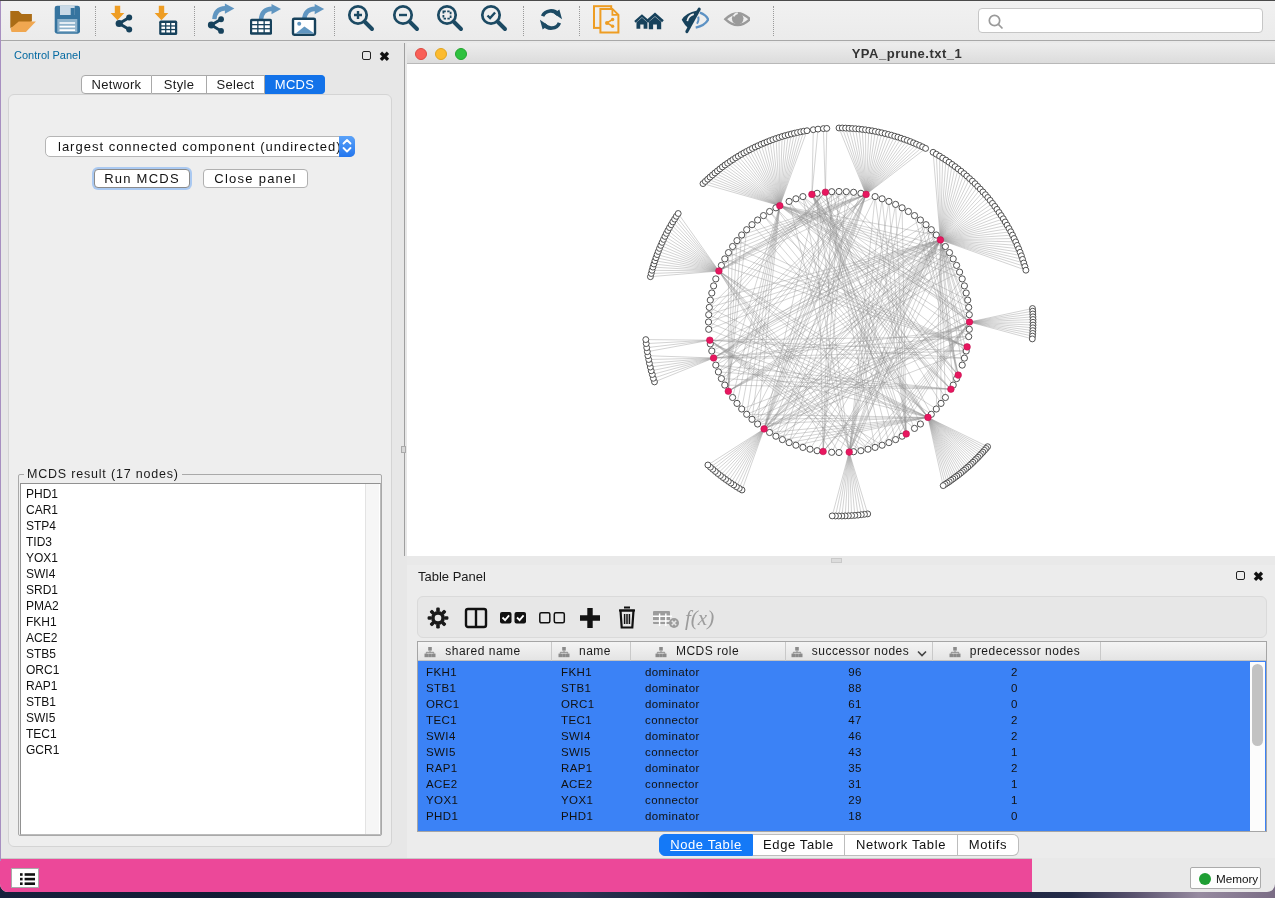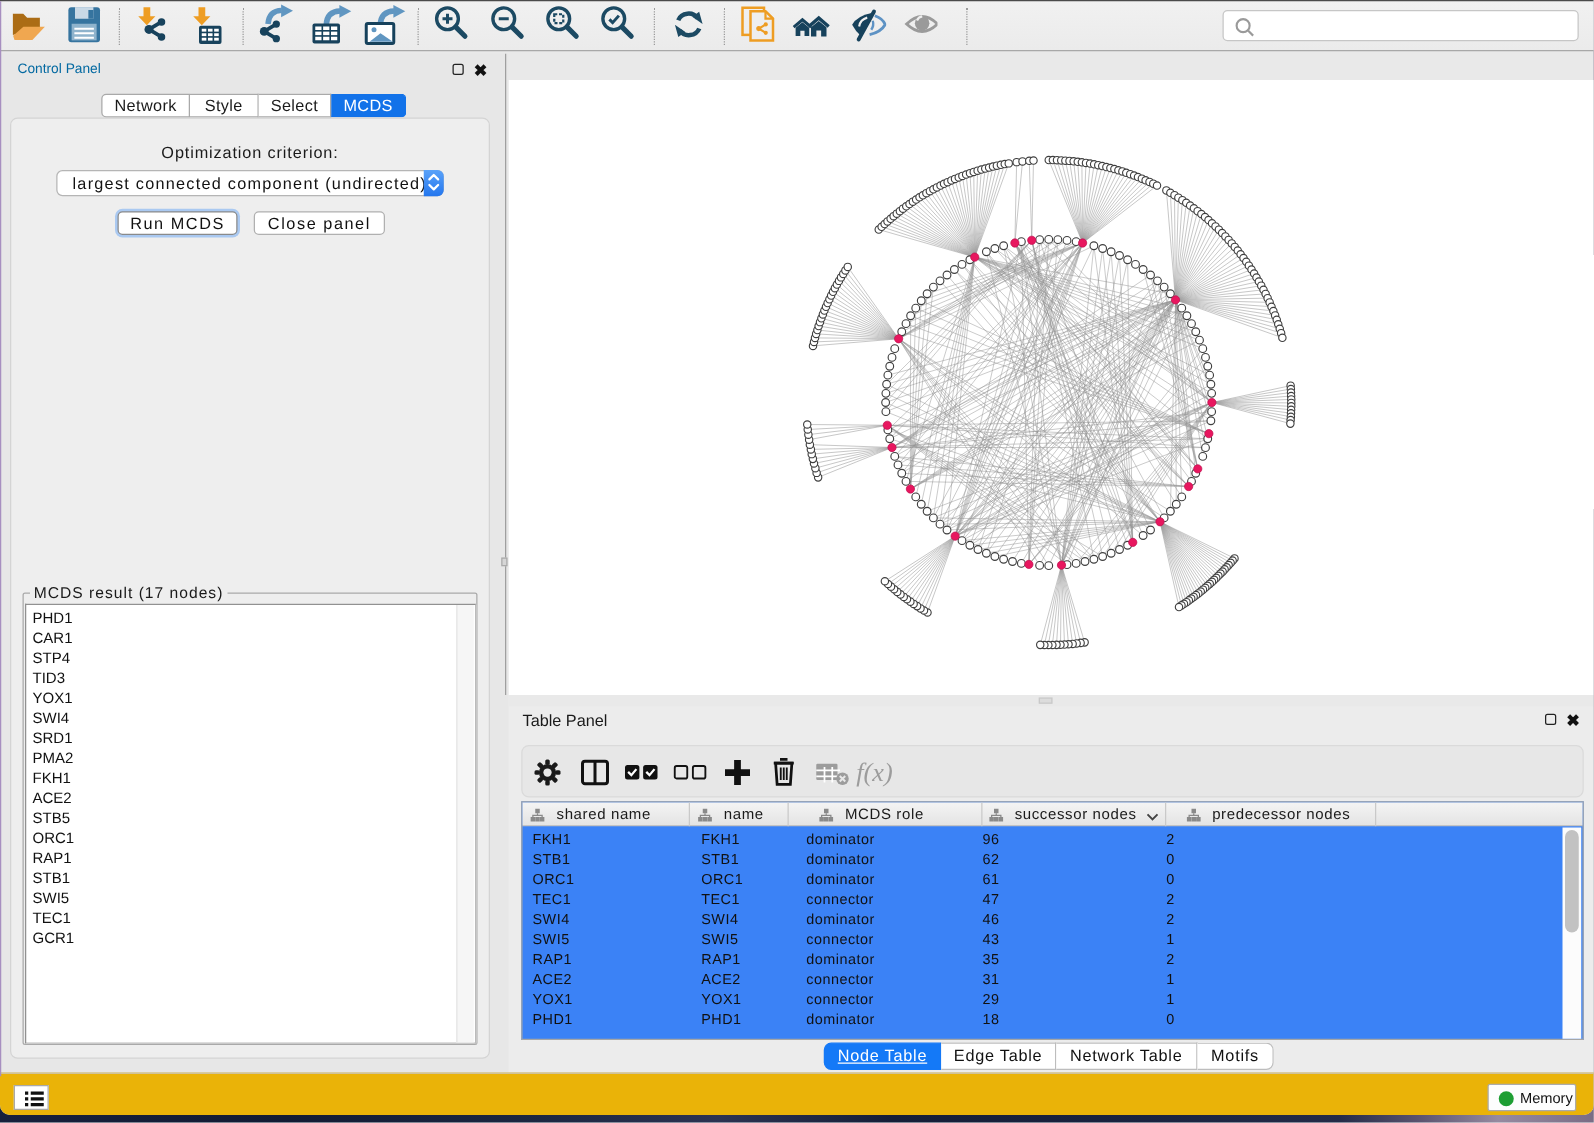--- a/index.html
+++ b/index.html
@@ -100,34 +100,34 @@
   background:#3b82f6; border:1px solid #a5a5a5;
 }
 #thead {
   position:absolute; left:0; top:0; width:848px; height:19px;
   background:linear-gradient(#f4f4f4,#e4e4e4); border-bottom:1px solid #c3c3c3;
   font-size:12px; color:#1a1a1a;
 }
 .hcell { position:absolute; top:0; height:19px; border-right:1px solid #c9c9c9; text-align:center; line-height:18px; letter-spacing:0.5px; }
 .trow { position:absolute; left:0; width:848px; height:17px; padding-top:4.5px; font-size:11.5px; color:#111; letter-spacing:0.4px; }
 .tc { position:absolute; top:4px; }
-.tr-r { text-align:left; }
+.tr-r { text-align:center; }
 #tscroll {
   position:absolute; right:1px; top:20px; width:15px; height:169px; background:#fcfcfc;
 }
 #tthumb { position:absolute; left:2px; top:2px; width:11px; height:82px; background:#c2c2c2; border-radius:6px; }
 
 .btab {
   position:absolute; top:269px; height:22px; background:#ffffff; border:1px solid #bdbdbd;
   font-size:13px; color:#111; text-align:center; line-height:20px; letter-spacing:0.6px;
 }
 
 #statusbar {
-  position:absolute; left:0; top:858px; width:1275px; height:34px;
-  background:#eab308; border-top:1px solid #c8c8c8;
+  position:absolute; left:0; top:858px; width:1032px; height:34px;
+  background:#ec4899; border-top:1px solid #c8c8c8;
 }
 #listbtn {
   position:absolute; left:11px; top:9px; width:28px; height:20px;
   background:#ffffff; border:1px solid #a9a9a9;
 }
 #membtn {
   position:absolute; left:1190px; top:8px; width:71px; height:22px;
   background:#fdfdfd; border:1px solid #ababab; border-radius:2px;
   font-size:11.7px; color:#111;
 }
@@ -294,21 +294,20 @@
 
   <div id="cpanel"></div>
   <div id="cp-title">Control Panel</div>
   <div class="wicon-sq" style="left:362px; top:51px;"></div>
   <div class="wicon-x" style="left:379px; top:49px;">✖</div>
   <div class="cptab" style="left:81px; width:71px; border-radius:4px 0 0 4px;">Network</div>
   <div class="cptab" style="left:152px; width:55px; border-left:none;">Style</div>
   <div class="cptab" style="left:207px; width:58px; border-left:none;">Select</div>
   <div class="cptab" style="left:265px; width:60px; border-left:none; border-radius:0 4px 4px 0; background:#1272e9; border-color:#1272e9; color:#fff;">MCDS</div>
   <div id="cp-inner"></div>
-  <div id="optlab">Optimization criterion:</div>
   <div id="combo">largest connected component (undirected)
     <div id="combo-btn">
         <div style="position:absolute;left:1px;top:0px;width:14px;height:19px;"><svg width="14" height="19" viewBox="0 0 14 19">
             <g fill="none" stroke="#ffffff" stroke-width="1.8" stroke-linecap="round" stroke-linejoin="round">
               <path d="M3.5 7.5 L7 4 L10.5 7.5"></path>
               <path d="M3.5 12 L7 15.5 L10.5 12"></path>
             </g>
           </svg></div>
       </div>
   </div>
@@ -317,20 +316,26 @@
   <div id="groupbox"></div>
   <div id="grouplab">MCDS result (17 nodes)</div>
   <div id="mcdslist">PHD1<br>CAR1<br>STP4<br>TID3<br>YOX1<br>SWI4<br>SRD1<br>PMA2<br>FKH1<br>ACE2<br>STB5<br>ORC1<br>RAP1<br>STB1<br>SWI5<br>TEC1<br>GCR1<div class="track"></div></div>
 
   <div id="vsplit">
       <div class="line"></div>
       <div class="handle"></div>
     </div>
 
   <div id="netwin">
+    <div id="net-titlebar">
+      <div class="tl" style="left:7.5px; background:#f95f57; border:0.5px solid #dd4a42;"></div>
+      <div class="tl" style="left:27.5px; background:#fcbb2f; border:0.5px solid #e0a520;"></div>
+      <div class="tl" style="left:47.5px; background:#2ec13f; border:0.5px solid #22a52f;"></div>
+      <div id="net-title">YPA_prune.txt_1</div>
+    </div>
     <div id="canvas"><svg width="868" height="492" viewBox="0 0 868 492">
 <g stroke="#a0a0a0" stroke-width="0.55" stroke-opacity="0.85">
 <line x1="311.9" y1="207.0" x2="243.4" y2="212.7"></line>
 <line x1="311.9" y1="207.0" x2="244.2" y2="209.5"></line>
 <line x1="311.9" y1="207.0" x2="245.0" y2="206.3"></line>
 <line x1="311.9" y1="207.0" x2="245.9" y2="203.1"></line>
 <line x1="311.9" y1="207.0" x2="246.9" y2="200.0"></line>
 <line x1="311.9" y1="207.0" x2="247.9" y2="196.8"></line>
 <line x1="311.9" y1="207.0" x2="249.0" y2="193.7"></line>
 <line x1="311.9" y1="207.0" x2="250.1" y2="190.6"></line>
@@ -1225,21 +1230,21 @@
           <div class="tc" style="left:8px;">FKH1</div>
           <div class="tc" style="left:143px;">FKH1</div>
           <div class="tc" style="left:227px;">dominator</div>
           <div class="tc tr-r" style="left:368px; width:138px;">96</div>
           <div class="tc tr-r" style="left:515px; width:163px;">2</div>
         </div>
       <div class="trow" style="top:36px;">
           <div class="tc" style="left:8px;">STB1</div>
           <div class="tc" style="left:143px;">STB1</div>
           <div class="tc" style="left:227px;">dominator</div>
-          <div class="tc tr-r" style="left:368px; width:138px;">62</div>
+          <div class="tc tr-r" style="left:368px; width:138px;">88</div>
           <div class="tc tr-r" style="left:515px; width:163px;">0</div>
         </div>
       <div class="trow" style="top:52px;">
           <div class="tc" style="left:8px;">ORC1</div>
           <div class="tc" style="left:143px;">ORC1</div>
           <div class="tc" style="left:227px;">dominator</div>
           <div class="tc tr-r" style="left:368px; width:138px;">61</div>
           <div class="tc tr-r" style="left:515px; width:163px;">0</div>
         </div>
       <div class="trow" style="top:68px;">

